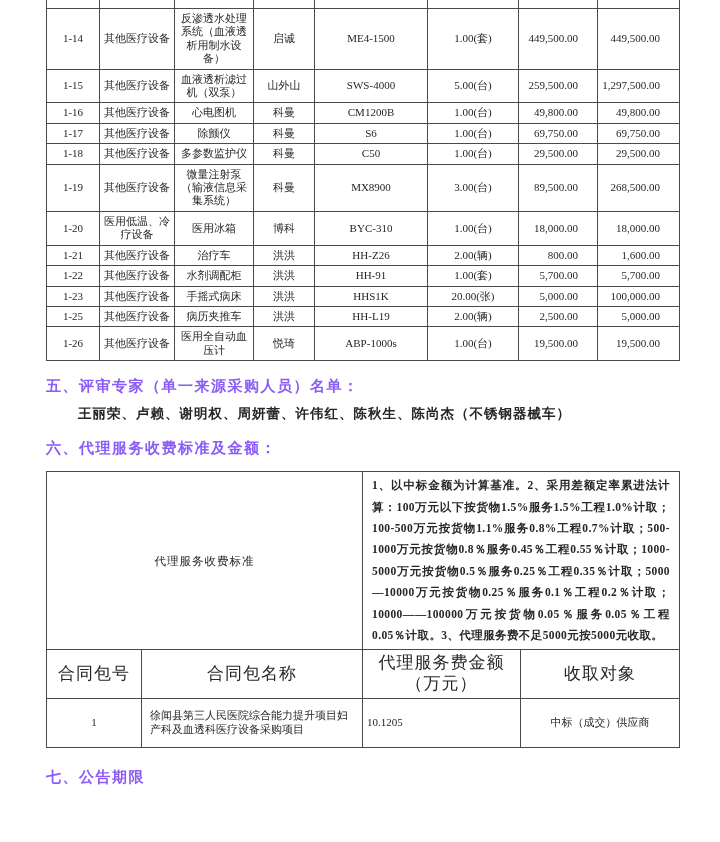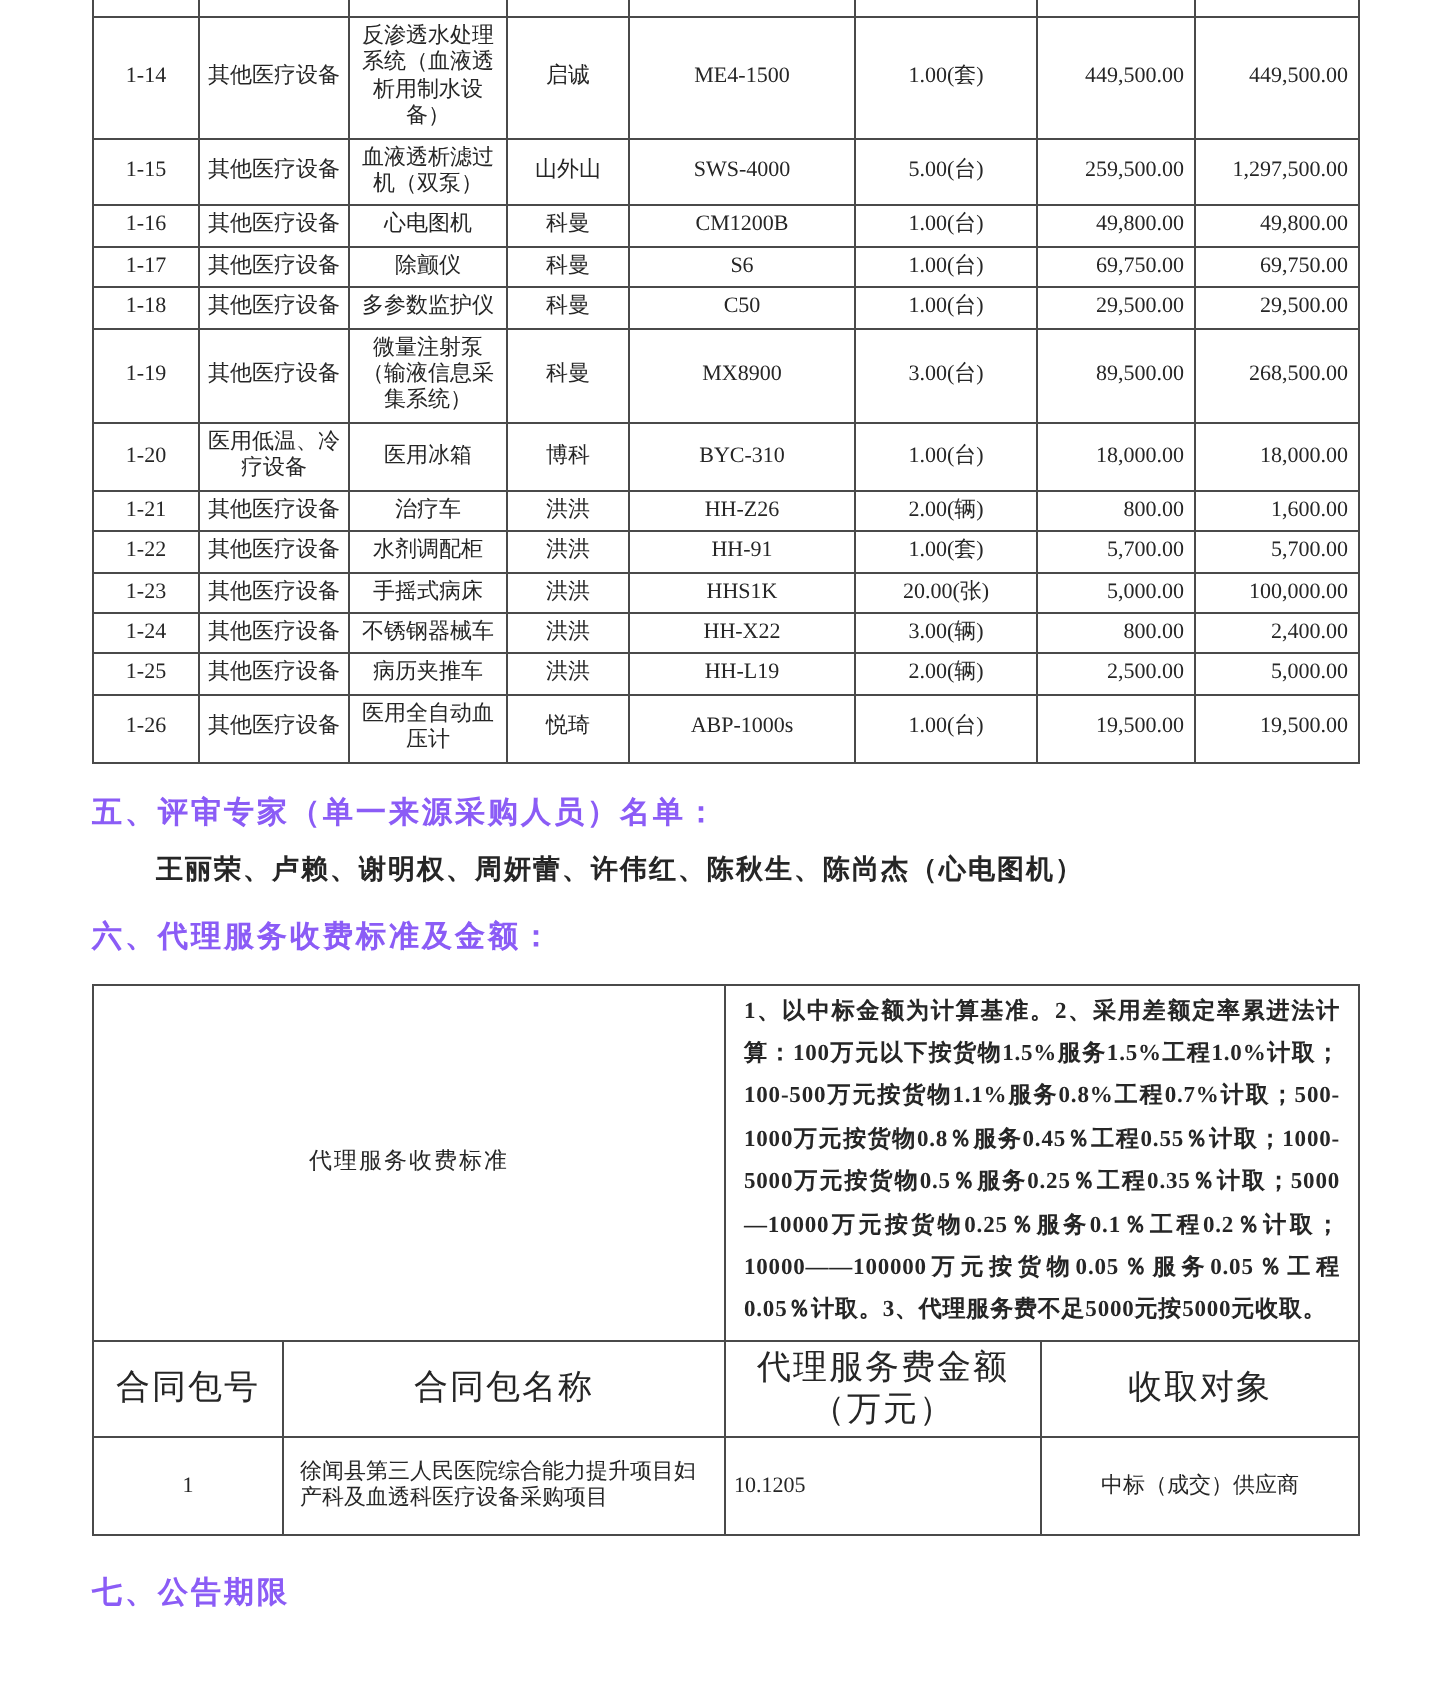--- a/index.html
+++ b/index.html
@@ -7,21 +7,21 @@
     width:720px;height:842px;background:#ffffff;color:#262626;
     font-family:"Liberation Serif","DejaVu Serif",serif;
     -webkit-font-smoothing:antialiased;overflow:hidden;
   }
   .page{box-sizing:border-box;width:720px;padding:0 41px 0 46px;}
   table{border-collapse:collapse;table-layout:fixed;}
   td{border:1px solid #4a4a4a;font-size:11px;line-height:1.22;
      padding:3px 4px;text-align:center;vertical-align:middle;color:#262626;}
   
   .equip-table{width:633px;}
-  .equip-table td.num{text-align:right;padding-right:5px;margin-left:12px;}
+  .equip-table td.num{text-align:right;padding-right:19px;margin-left:12px;}
   .partial-row td{border-top:none;height:8px;padding:0;}
   
   .sec-heading{font-size:15px;font-weight:bold;letter-spacing:1.5px;
      margin:15px 0 0 0;line-height:20px;color:#8b5cf6;}
   .names-line{font-size:13.5px;font-weight:bold;letter-spacing:1px;
      margin:9px 0 0 32px;line-height:18px;color:#262626;}
   
   .fee-table{width:633px;margin-top:13px;}
   .fee-table td.fee-label{font-size:11.5px;letter-spacing:1px;}
   .fee-table td.fee-text{
@@ -154,30 +154,20 @@
           <td>1-23</td>
           <td>其他医疗设备</td>
           <td>手摇式病床</td>
           <td>洪洪</td>
           <td>HHS1K</td>
           <td>20.00(张)</td>
           <td class="num">5,000.00</td>
           <td class="num">100,000.00</td>
         </tr>
         <tr>
-          <td>1-24</td>
-          <td>其他医疗设备</td>
-          <td>不锈钢器械车</td>
-          <td>洪洪</td>
-          <td>HH-X22</td>
-          <td>3.00(辆)</td>
-          <td class="num">800.00</td>
-          <td class="num">2,400.00</td>
-        </tr>
-        <tr>
           <td>1-25</td>
           <td>其他医疗设备</td>
           <td>病历夹推车</td>
           <td>洪洪</td>
           <td>HH-L19</td>
           <td>2.00(辆)</td>
           <td class="num">2,500.00</td>
           <td class="num">5,000.00</td>
         </tr>
         <tr>
@@ -187,21 +177,21 @@
           <td>悦琦</td>
           <td>ABP-1000s</td>
           <td>1.00(台)</td>
           <td class="num">19,500.00</td>
           <td class="num">19,500.00</td>
         </tr>
       </tbody>
   </table>
 
   <div class="sec-heading">五、评审专家（单一来源采购人员）名单：</div>
-  <div class="names-line">王丽荣、卢赖、谢明权、周妍蕾、许伟红、陈秋生、陈尚杰（心电图机）</div>
+  <div class="names-line">王丽荣、卢赖、谢明权、周妍蕾、许伟红、陈秋生、陈尚杰（不锈钢器械车）</div>
 
   <div class="sec-heading">六、代理服务收费标准及金额：</div>
 
   <table class="fee-table">
     <colgroup>
       <col style="width:95px">
         <col style="width:221px">
       <col style="width:158px">
         <col style="width:159px">
     </colgroup>

